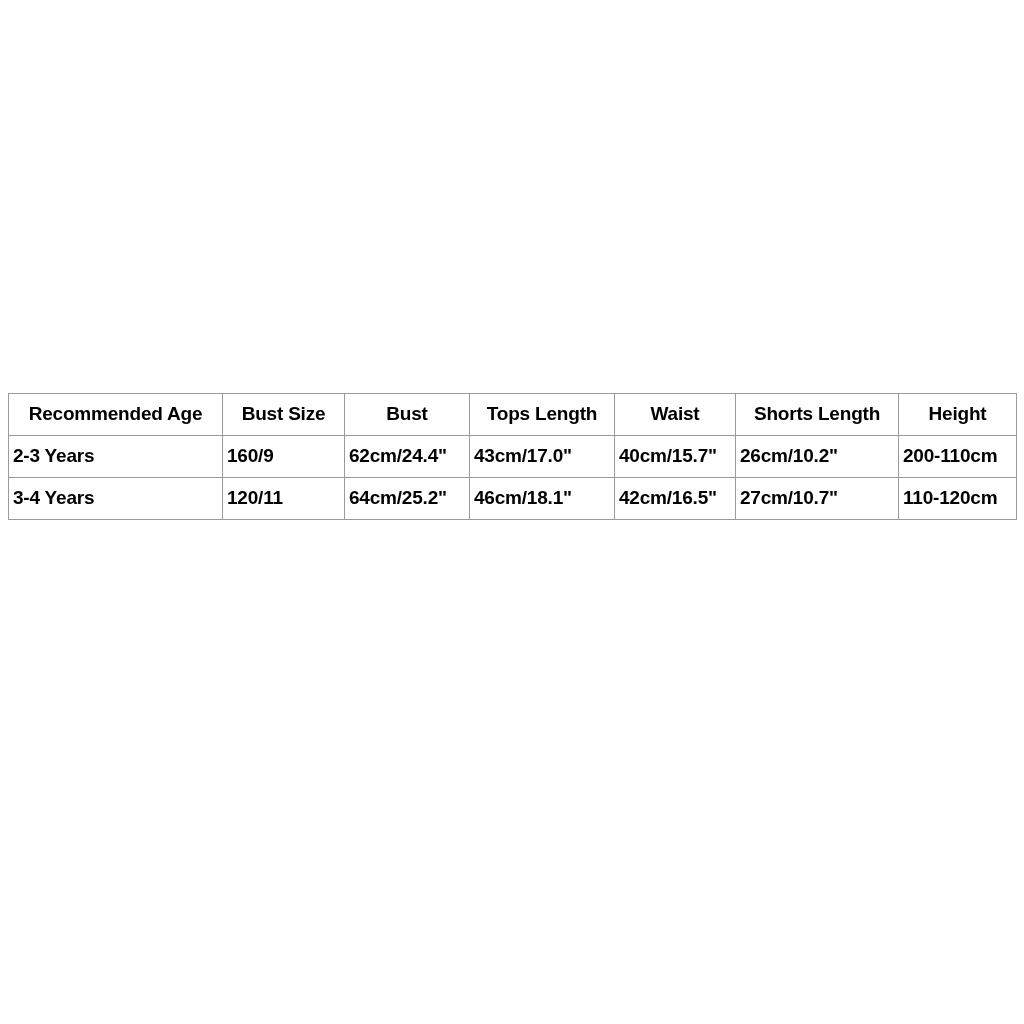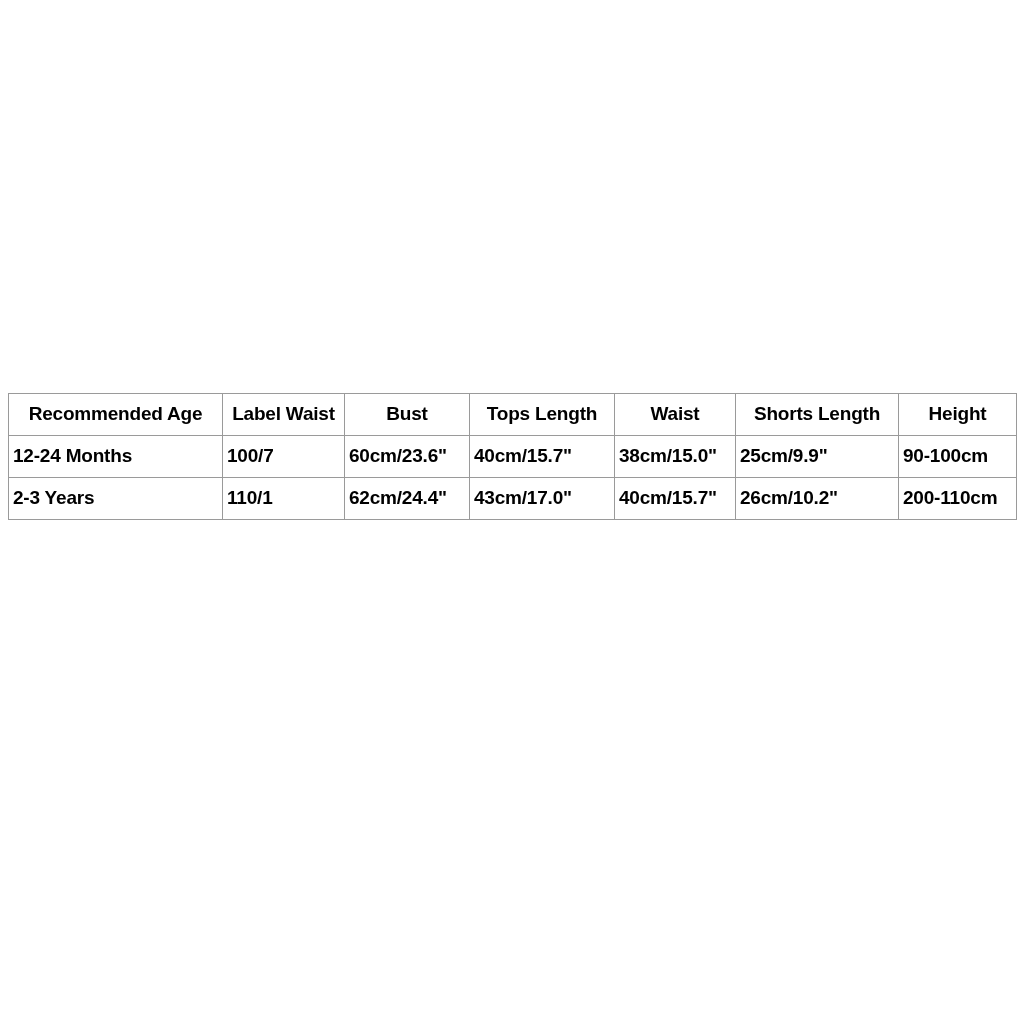--- a/index.html
+++ b/index.html
@@ -71,42 +71,42 @@
         <col class="c1">
         <col class="c2">
         <col class="c3">
         <col class="c4">
         <col class="c5">
         <col class="c6">
     </colgroup>
     <thead>
       <tr>
         <th>Recommended Age</th>
-        <th>Label Waist</th>
+        <th>Bust Size</th>
         <th>Bust</th>
         <th>Tops Length</th>
         <th>Waist</th>
         <th>Shorts Length</th>
         <th>Height</th>
       </tr>
     </thead>
     <tbody>
       <tr>
-        <td>12-24 Months</td>
-        <td>100/7</td>
-        <td>60cm/23.6"</td>
-        <td>40cm/15.7"</td>
-        <td>38cm/15.0"</td>
-        <td>25cm/9.9"</td>
-        <td>90-100cm</td>
-      </tr>
-      <tr>
         <td>2-3 Years</td>
-        <td>110/1</td>
+        <td>160/9</td>
         <td>62cm/24.4"</td>
         <td>43cm/17.0"</td>
         <td>40cm/15.7"</td>
         <td>26cm/10.2"</td>
         <td>200-110cm</td>
       </tr>
+      <tr>
+        <td>3-4 Years</td>
+        <td>120/11</td>
+        <td>64cm/25.2"</td>
+        <td>46cm/18.1"</td>
+        <td>42cm/16.5"</td>
+        <td>27cm/10.7"</td>
+        <td>110-120cm</td>
+      </tr>
     </tbody>
   </table>
 </div>
 
 </body></html>

